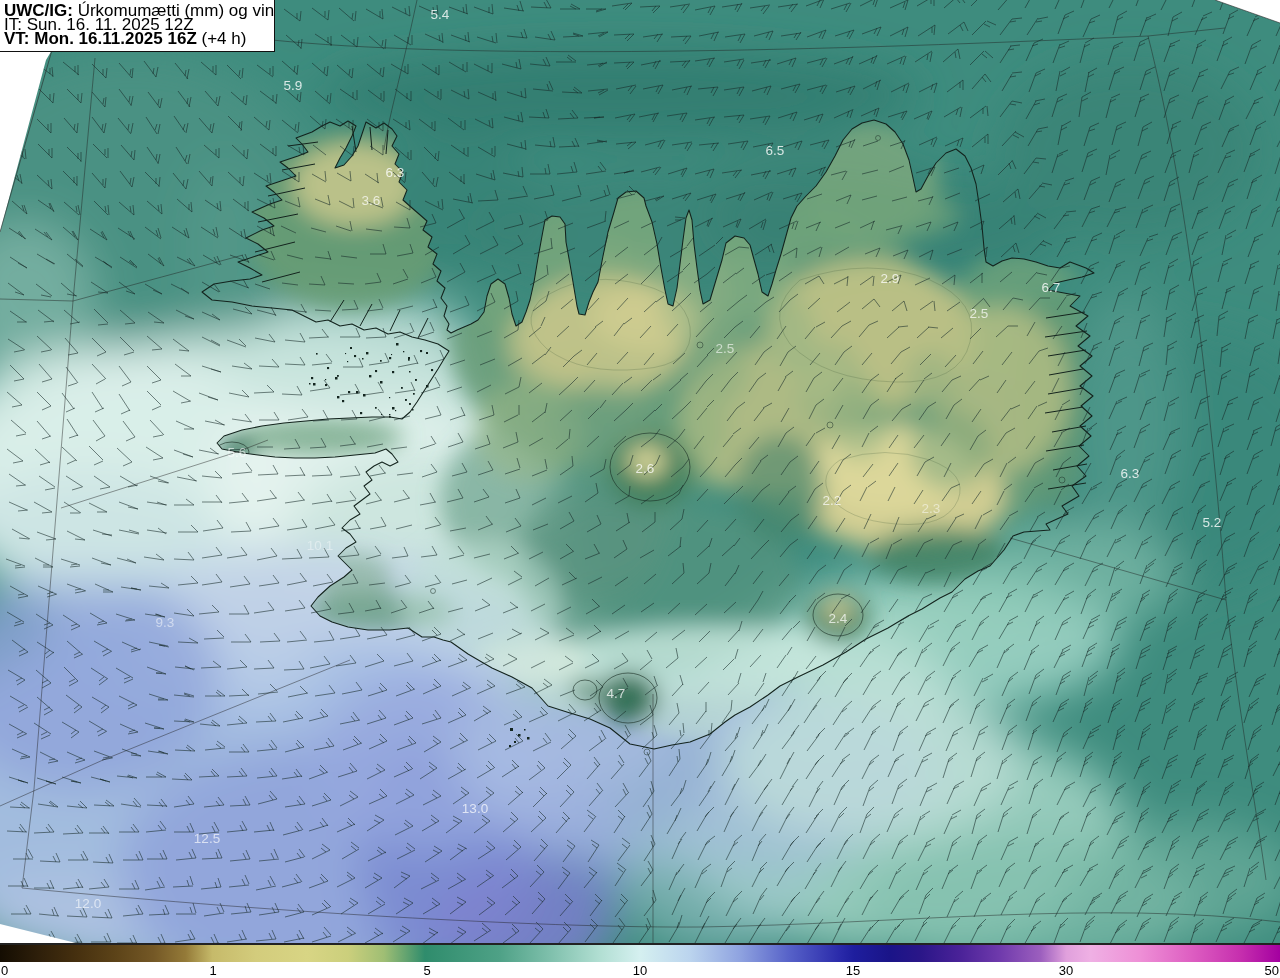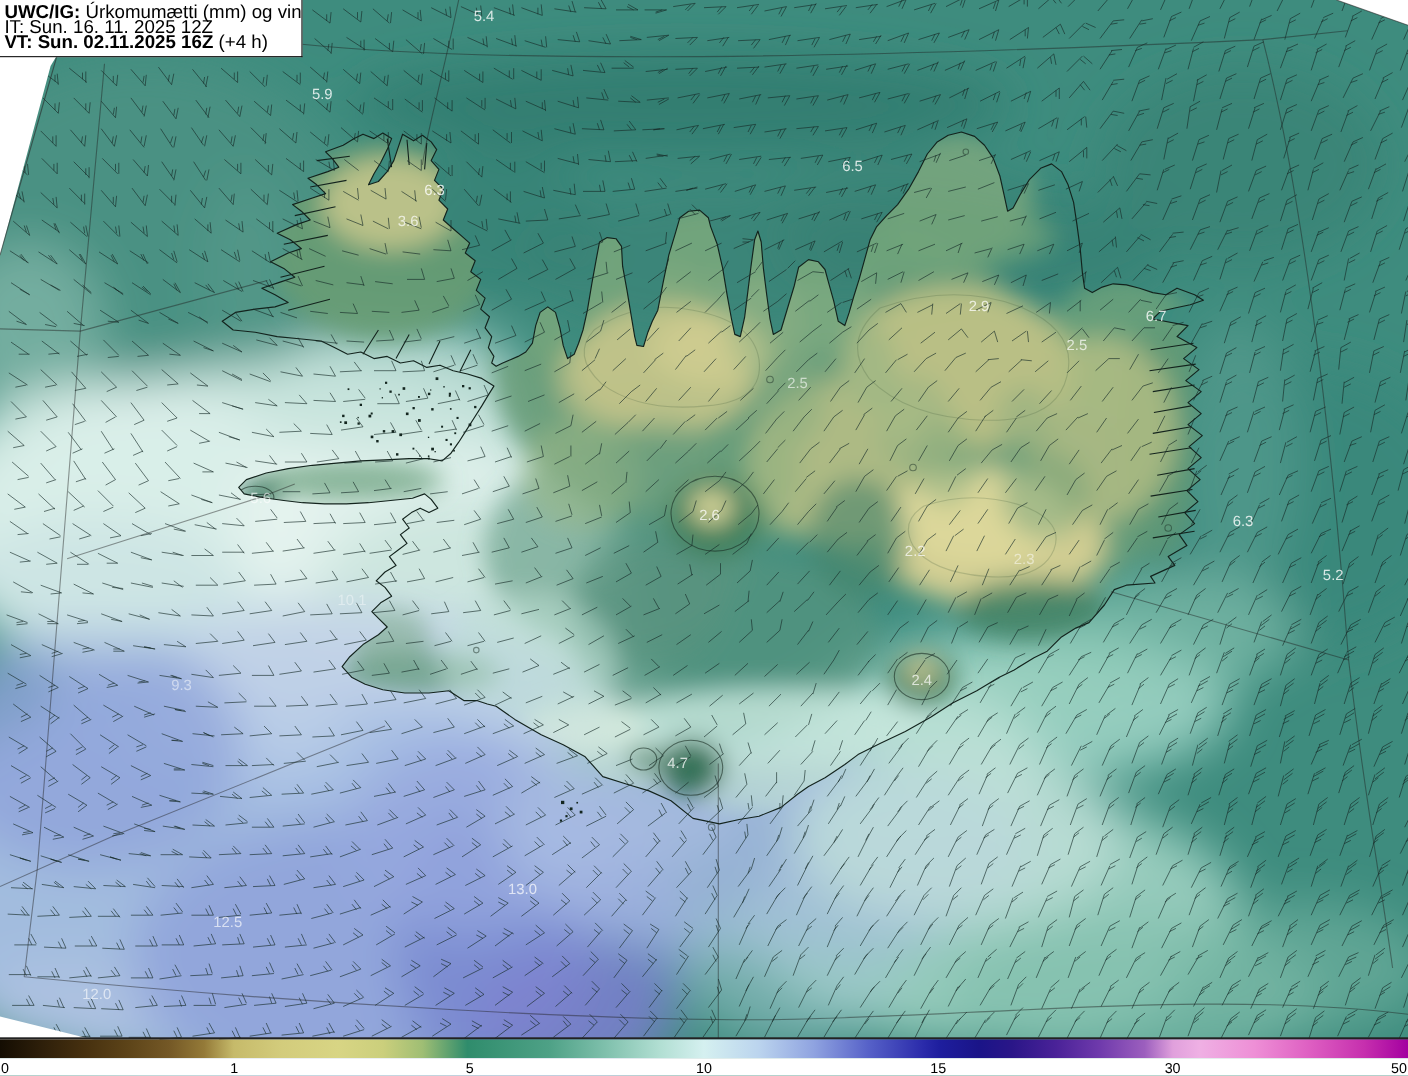--- a/index.html
+++ b/index.html
@@ -264,12 +264,12 @@
 <rect x="0" y="945" width="1280" height="17" fill="url(#cb)"></rect>
 <rect x="0" y="962" width="1280" height="16" fill="#fff"></rect>
 <text x="1" y="975" fill="#000" font-size="13" text-anchor="start">0</text>
     <text x="213" y="975" fill="#000" font-size="13" text-anchor="middle">1</text>
     <text x="427" y="975" fill="#000" font-size="13" text-anchor="middle">5</text>
     <text x="640" y="975" fill="#000" font-size="13" text-anchor="middle">10</text>
     <text x="853" y="975" fill="#000" font-size="13" text-anchor="middle">15</text>
     <text x="1066" y="975" fill="#000" font-size="13" text-anchor="middle">30</text>
     <text x="1279" y="975" fill="#000" font-size="13" text-anchor="end">50</text>
 </svg>
-<div id="box"><b>UWC/IG:</b> Úrkomumætti (mm) og vindur i 100m hæð<br>IT: Sun. 16. 11. 2025 12Z<br><b>VT: Sun. 02.11.2025 16Z</b> (+4 h)</div>
+<div id="box"><b>UWC/IG:</b> Úrkomumætti (mm) og vindur i 100m hæð<br>IT: Sun. 16. 11. 2025 12Z<br><b>VT: Mon. 16.11.2025 16Z</b> (+4 h)</div>
 </body></html>

